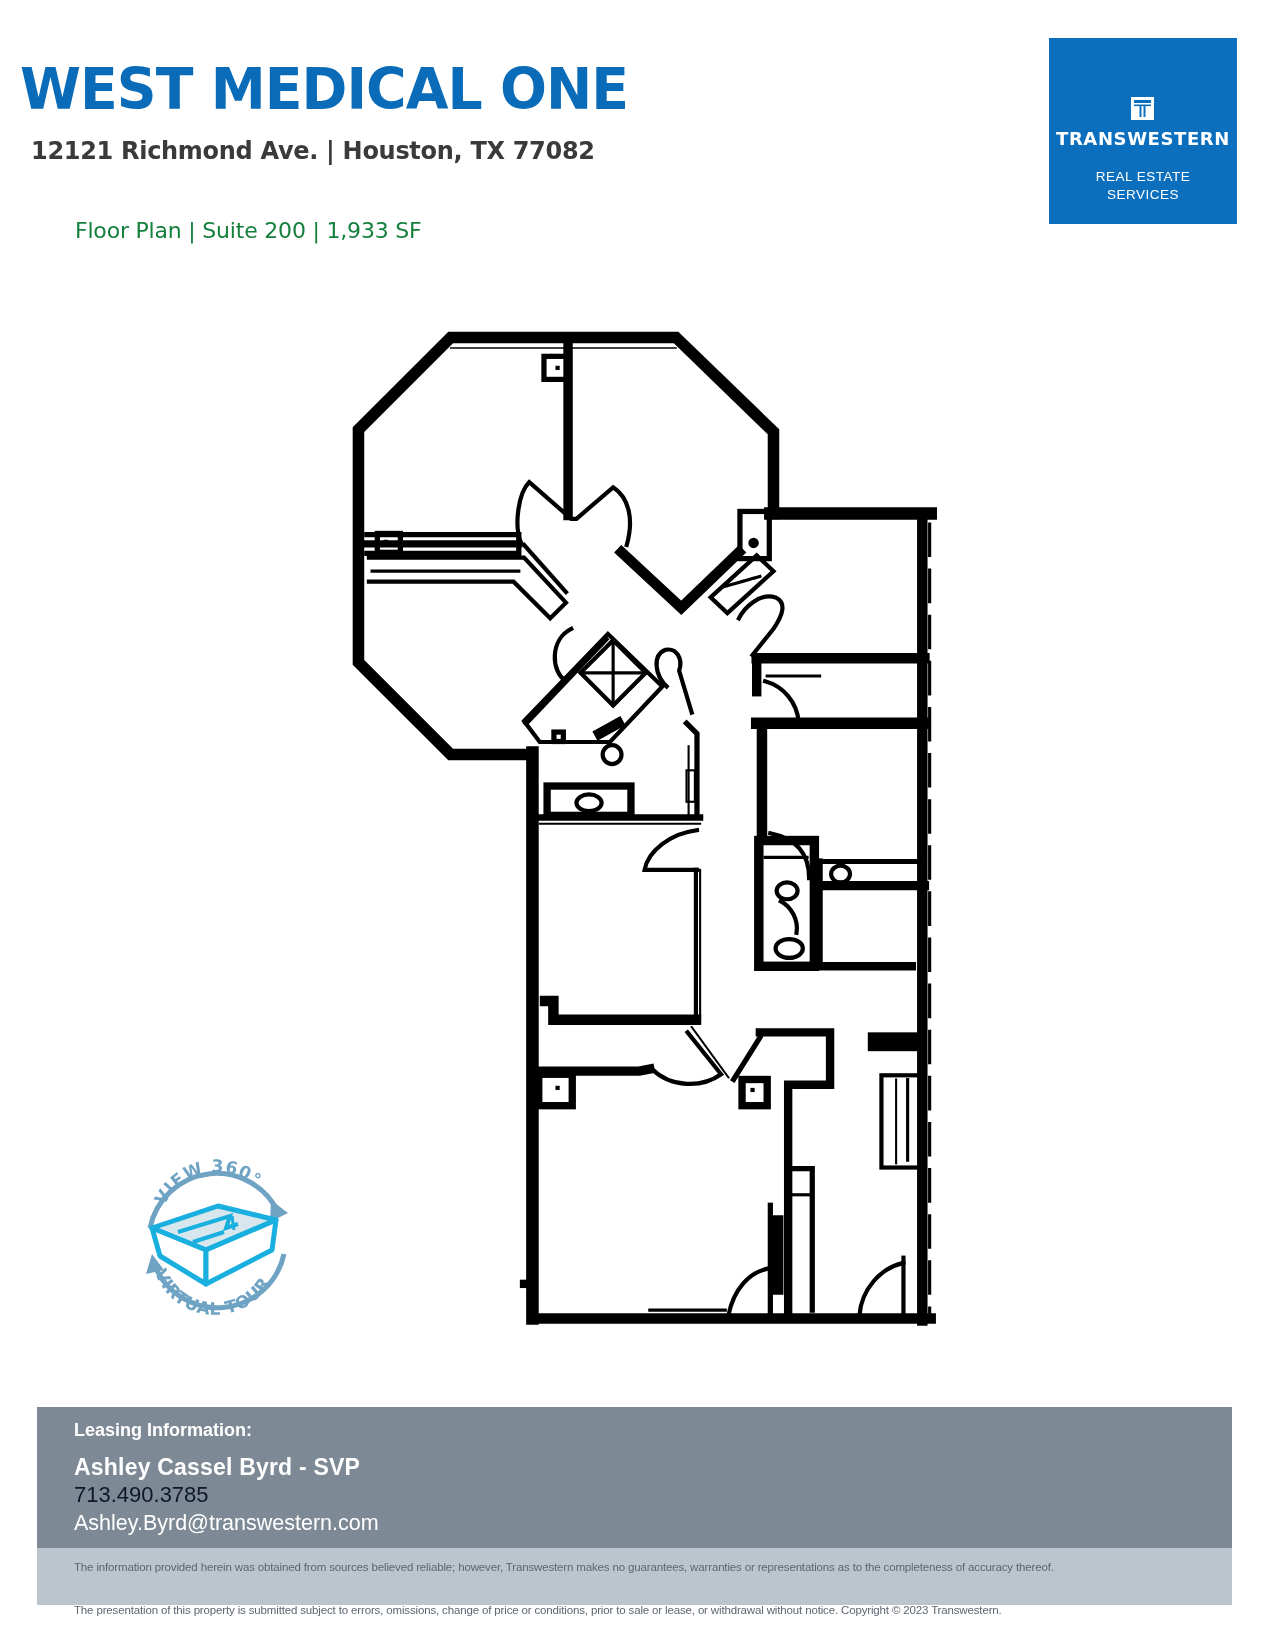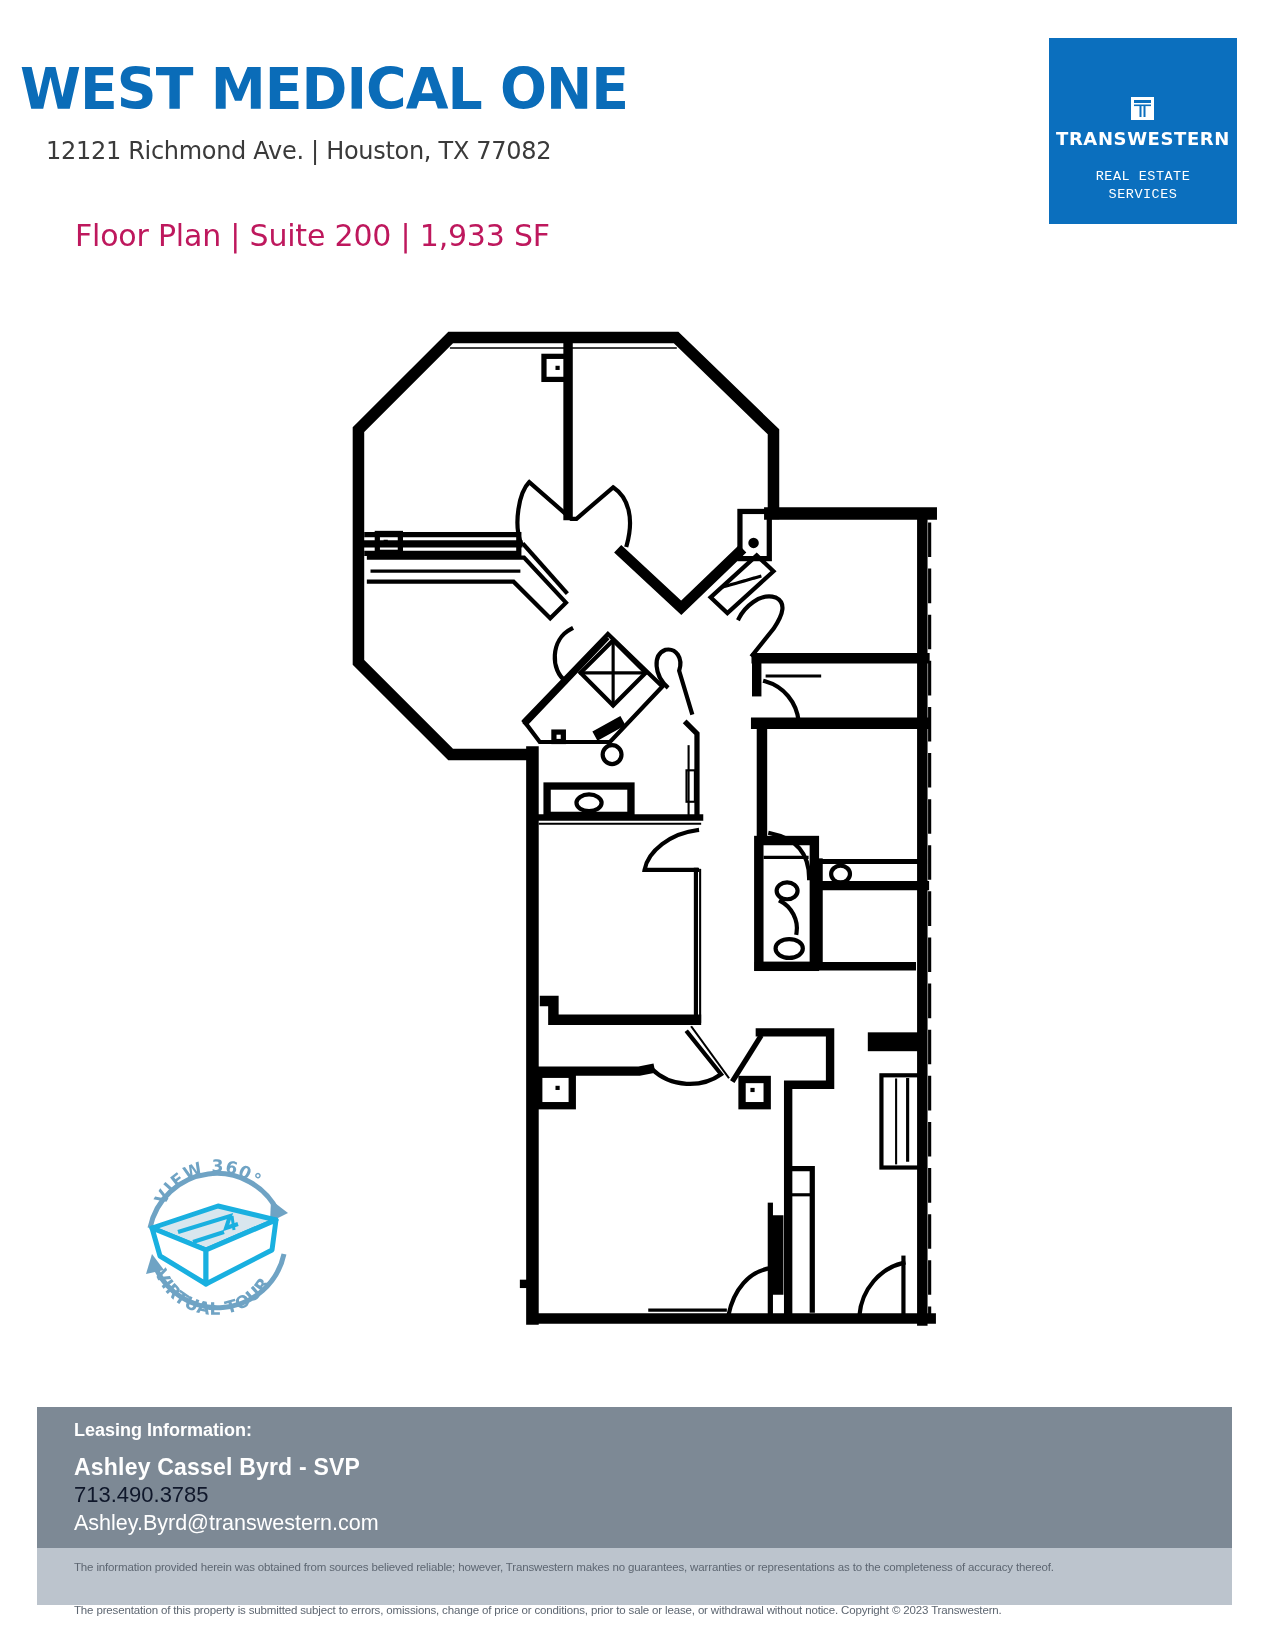--- a/index.html
+++ b/index.html
@@ -2,33 +2,33 @@
 <html><head>
 <meta charset="utf-8">
 <style>
   html, body { margin: 0; padding: 0; background: #ffffff; }
   body { width: 1275px; height: 1651px; position: relative; overflow: hidden;
          font-family: "Liberation Sans", "DejaVu Sans", sans-serif; }
   .title { position: absolute; left: 20px; top: 56px; margin: 0;
            font-family: "DejaVu Sans", sans-serif; font-weight: bold;
            font-size: 57px; letter-spacing: -1px; color: #0a6cb8; white-space: nowrap;
            transform: scaleX(0.97); transform-origin: left center; }
-  .address { position: absolute; left: 46px; top: 137px; font-size: 24px; color: #3a3a3a;
-             font-family: "DejaVu Sans", sans-serif; font-weight: normal; letter-spacing: -0.3px;
+  .address { position: absolute; left: 31px; top: 137px; font-size: 24px; color: #3a3a3a;
+             font-family: "DejaVu Sans", sans-serif; font-weight: bold; letter-spacing: -0.3px;
              white-space: nowrap; }
-  .subtitle { position: absolute; left: 75px; top: 218px; font-size: 30px; color: #be185d;
+  .subtitle { position: absolute; left: 75px; top: 218px; font-size: 22px; color: #15803d;
               font-family: "DejaVu Sans", sans-serif; letter-spacing: -0.2px; white-space: nowrap; }
   .logo { position: absolute; left: 1049px; top: 38px; width: 188px; height: 186px;
           background: #0b6fbe; color: #ffffff; text-align: center; }
   .logo .mark { position: absolute; left: 82px; top: 59px; width: 23px; height: 23px; background: #ffffff; }
   .logo .mark svg { display: block; }
   .logo .brand { position: absolute; left: 0; right: 0; top: 90px; font-size: 18px; font-weight: bold;
                  letter-spacing: 0.6px; font-family: "DejaVu Sans", sans-serif; }
   .logo .tag { position: absolute; left: 0; right: 0; top: 130px; font-size: 13.5px; line-height: 18px;
-               letter-spacing: 0.5px; font-family: Liberation Mono, monospace; }
+               letter-spacing: 0.5px; font-family: Liberation Sans, sans-serif; }
   .plan { position: absolute; left: 0; top: 0; width: 1275px; height: 1651px; pointer-events: none; }
   .plan svg { position: absolute; left: 0; top: 0; }
   .tour { position: absolute; left: 138px; top: 1158px; width: 156px; height: 162px; cursor: pointer; }
   .leasing { position: absolute; left: 37px; top: 1407px; width: 1195px; height: 141px; background: #7d8995; color: #ffffff; }
   .leasing .label { position: absolute; left: 37px; top: 13px; font-size: 18px; font-weight: bold;
                     font-family: "Liberation Sans", sans-serif; }
   .agent { position: absolute; top: 46px; }
   .agent.a1 { left: 37px; }
   .agent.a2 { left: 475px; }
   .agent .name { font-size: 23px; font-weight: bold; line-height: 28px; white-space: pre; letter-spacing: 0.2px; }

